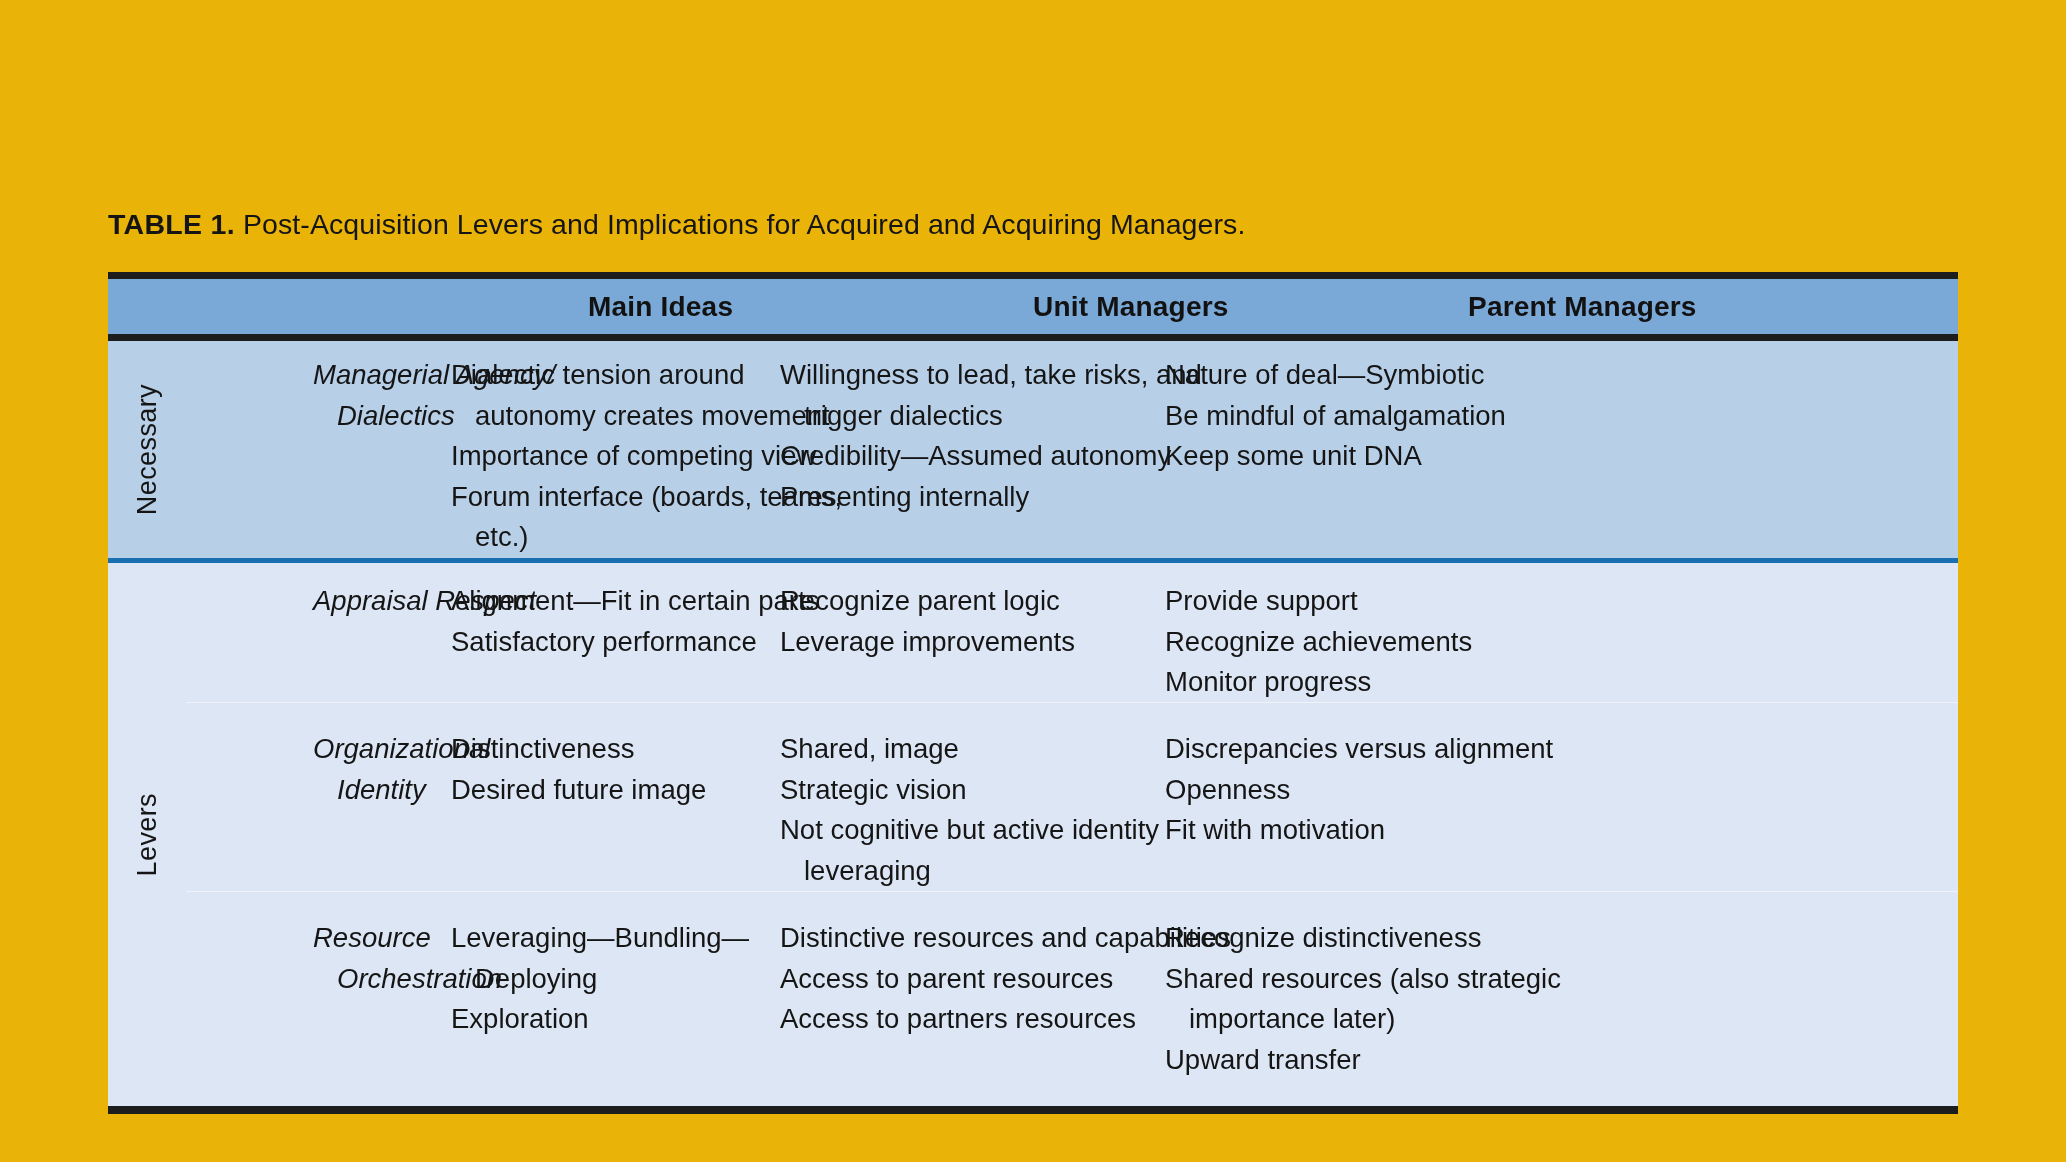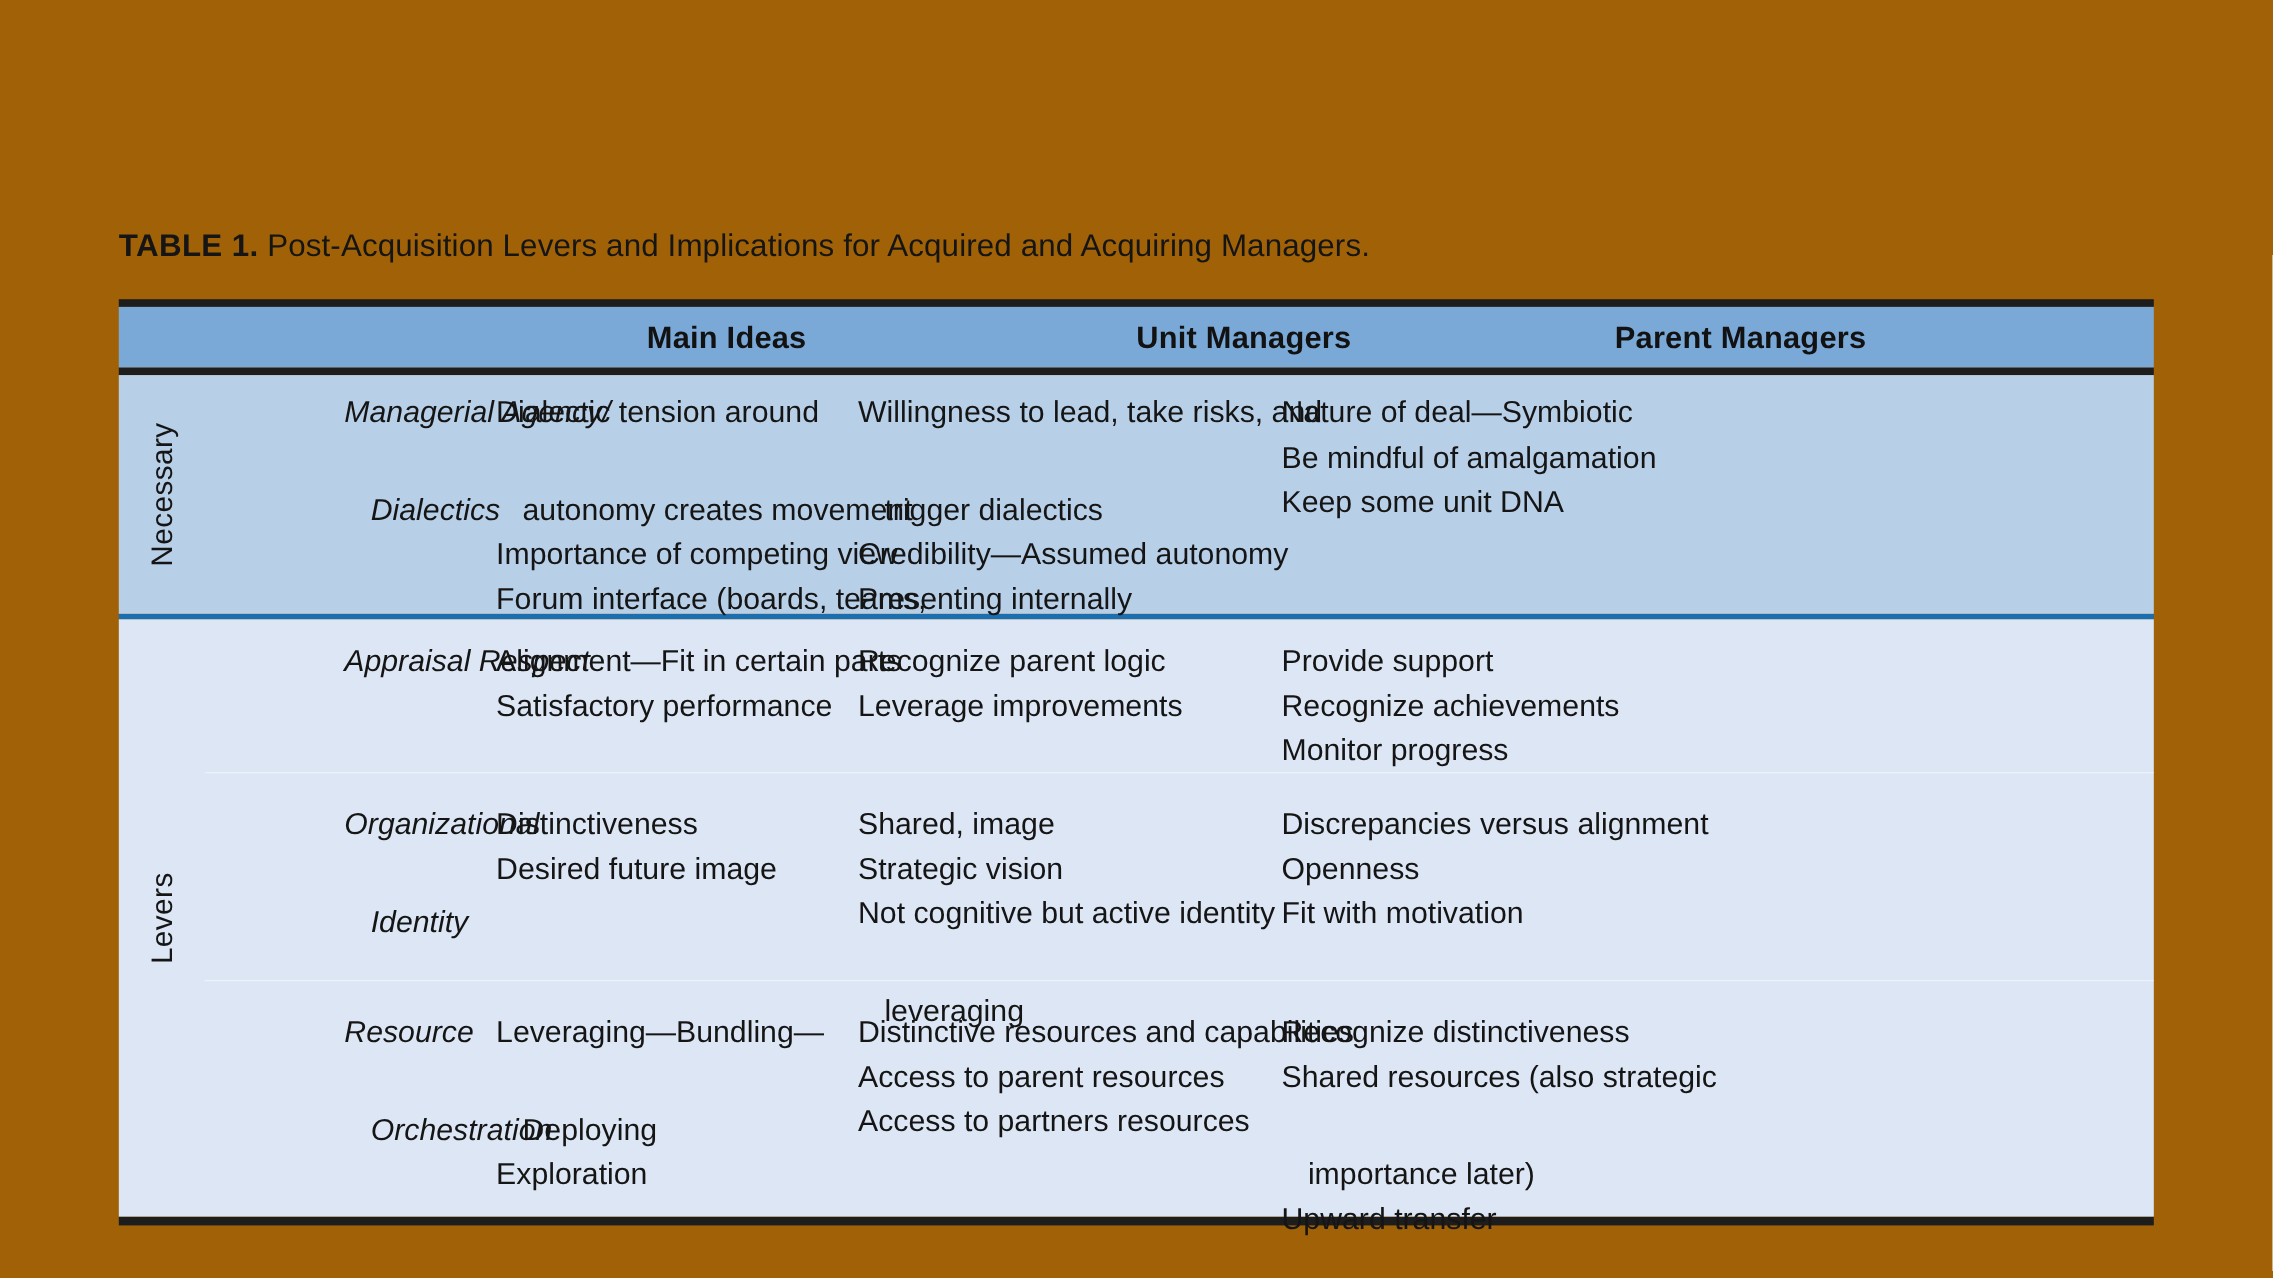--- a/index.html
+++ b/index.html
@@ -17,21 +17,21 @@
     position: relative;
     overflow: hidden;
   }
 
   
   .page {
     position: absolute;
     left: 0; top: 0;
     width: 2066px;
     height: 1162px;
-    background: #a16207;
+    background: #eab308;
     padding-left: 12px;
   }
 
   
   .caption {
     position: absolute;
     left: 108px;
     top: 208px;
     width: 1700px;
     font-family: "Liberation Sans", sans-serif;
@@ -138,21 +138,21 @@
     font-size: 27.5px;
     line-height: 40.5px;
     color: #151515;
   }
   .cell-lever  { left: 205px; width: 280px; font-style: italic; }
   .cell-main   { left: 343px; width: 370px; }
   .cell-unit   { left: 672px; width: 400px; }
   .cell-parent { left: 1057px; width: 420px; }
 
   .cell .line { white-space: nowrap; }
-  .cell .line.indent { padding-left: 24px; margin-top: 48px; }
+  .cell .line.indent { padding-left: 24px; }
 
   
   .soft-sep {
     position: absolute;
     left: 78px;
     width: 1772px;
     height: 1px;
     background: rgba(255,255,255,0.55);
   }
 

